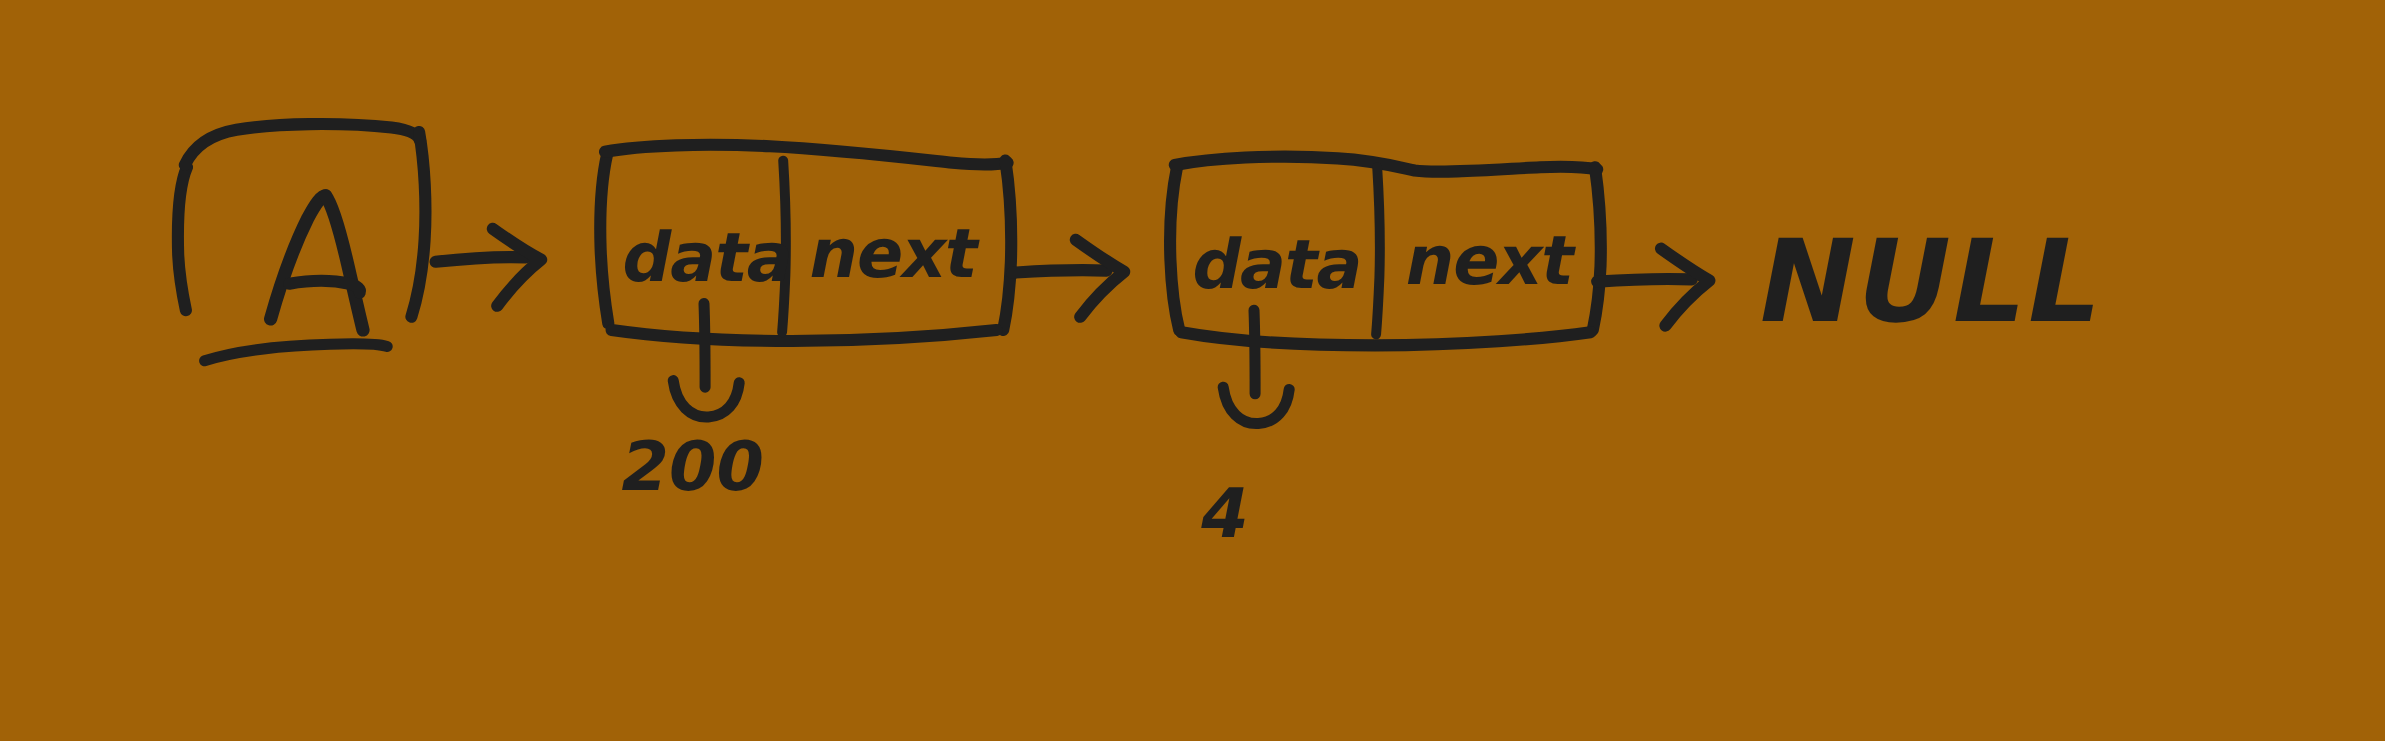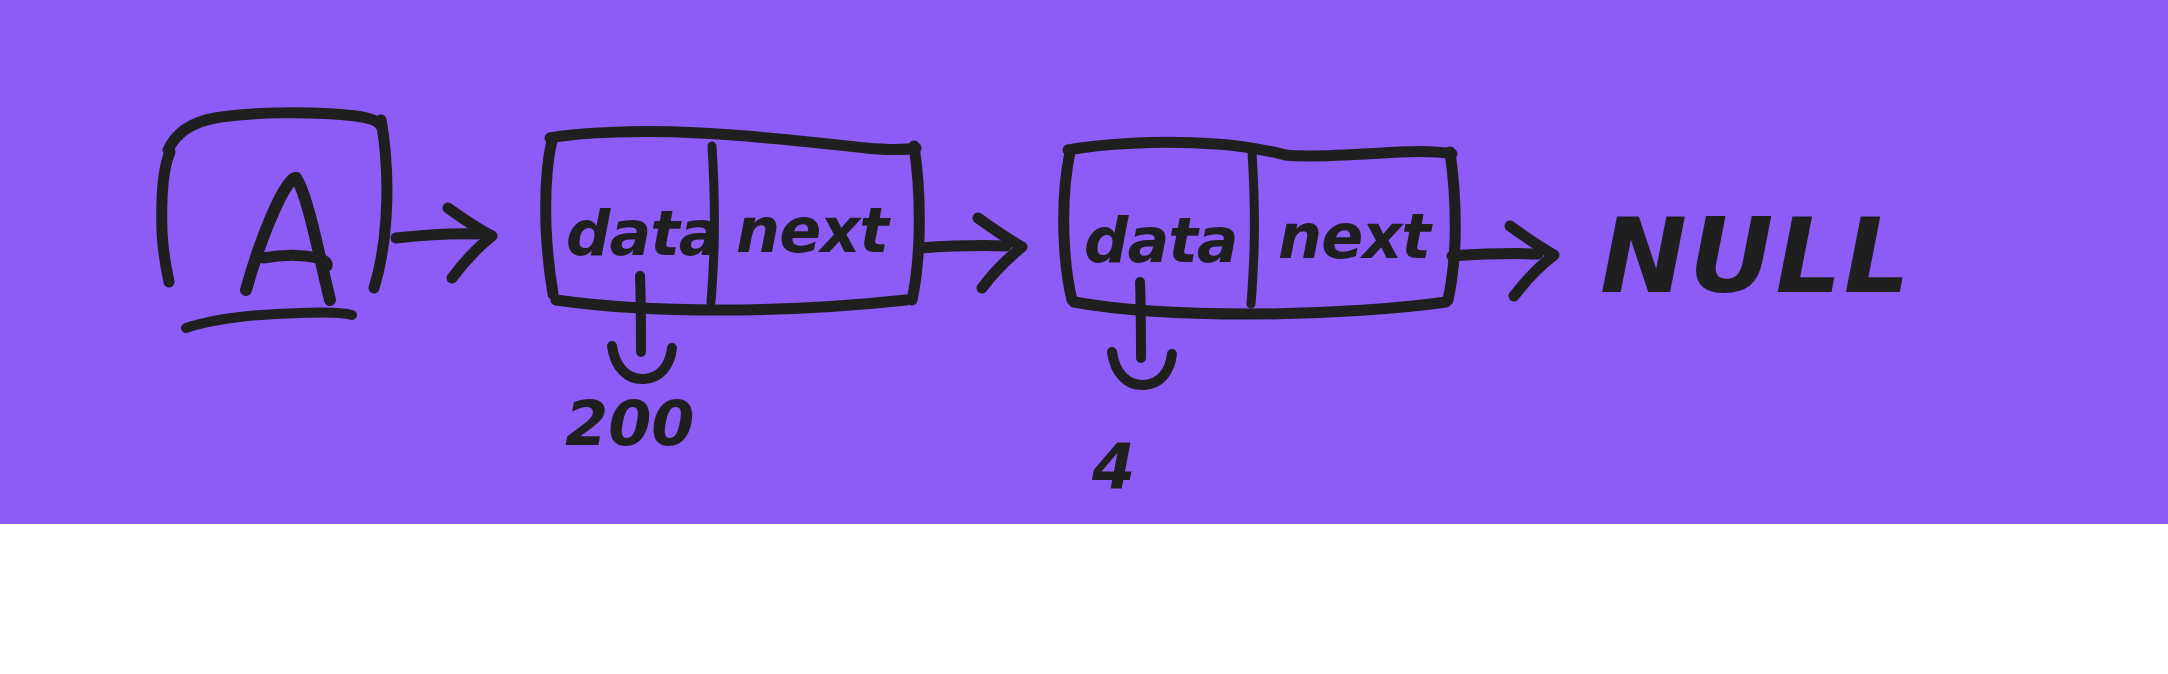--- a/index.html
+++ b/index.html
@@ -9,22 +9,22 @@
   }
   body {
     width: 2168px;
     height: 674px;
     overflow: hidden;
     font-family: "DejaVu Sans", sans-serif;
   }
   #canvas-root {
     position: relative;
     width: 2168px;
-    height: 524px;
-    background: #8b5cf6;
+    height: 674px;
+    background: #a16207;
   }
   svg#diagram {
     position: absolute;
     left: 0;
     top: 0;
     width: 2168px;
     height: 674px;
     display: block;
   }
   .ink {

